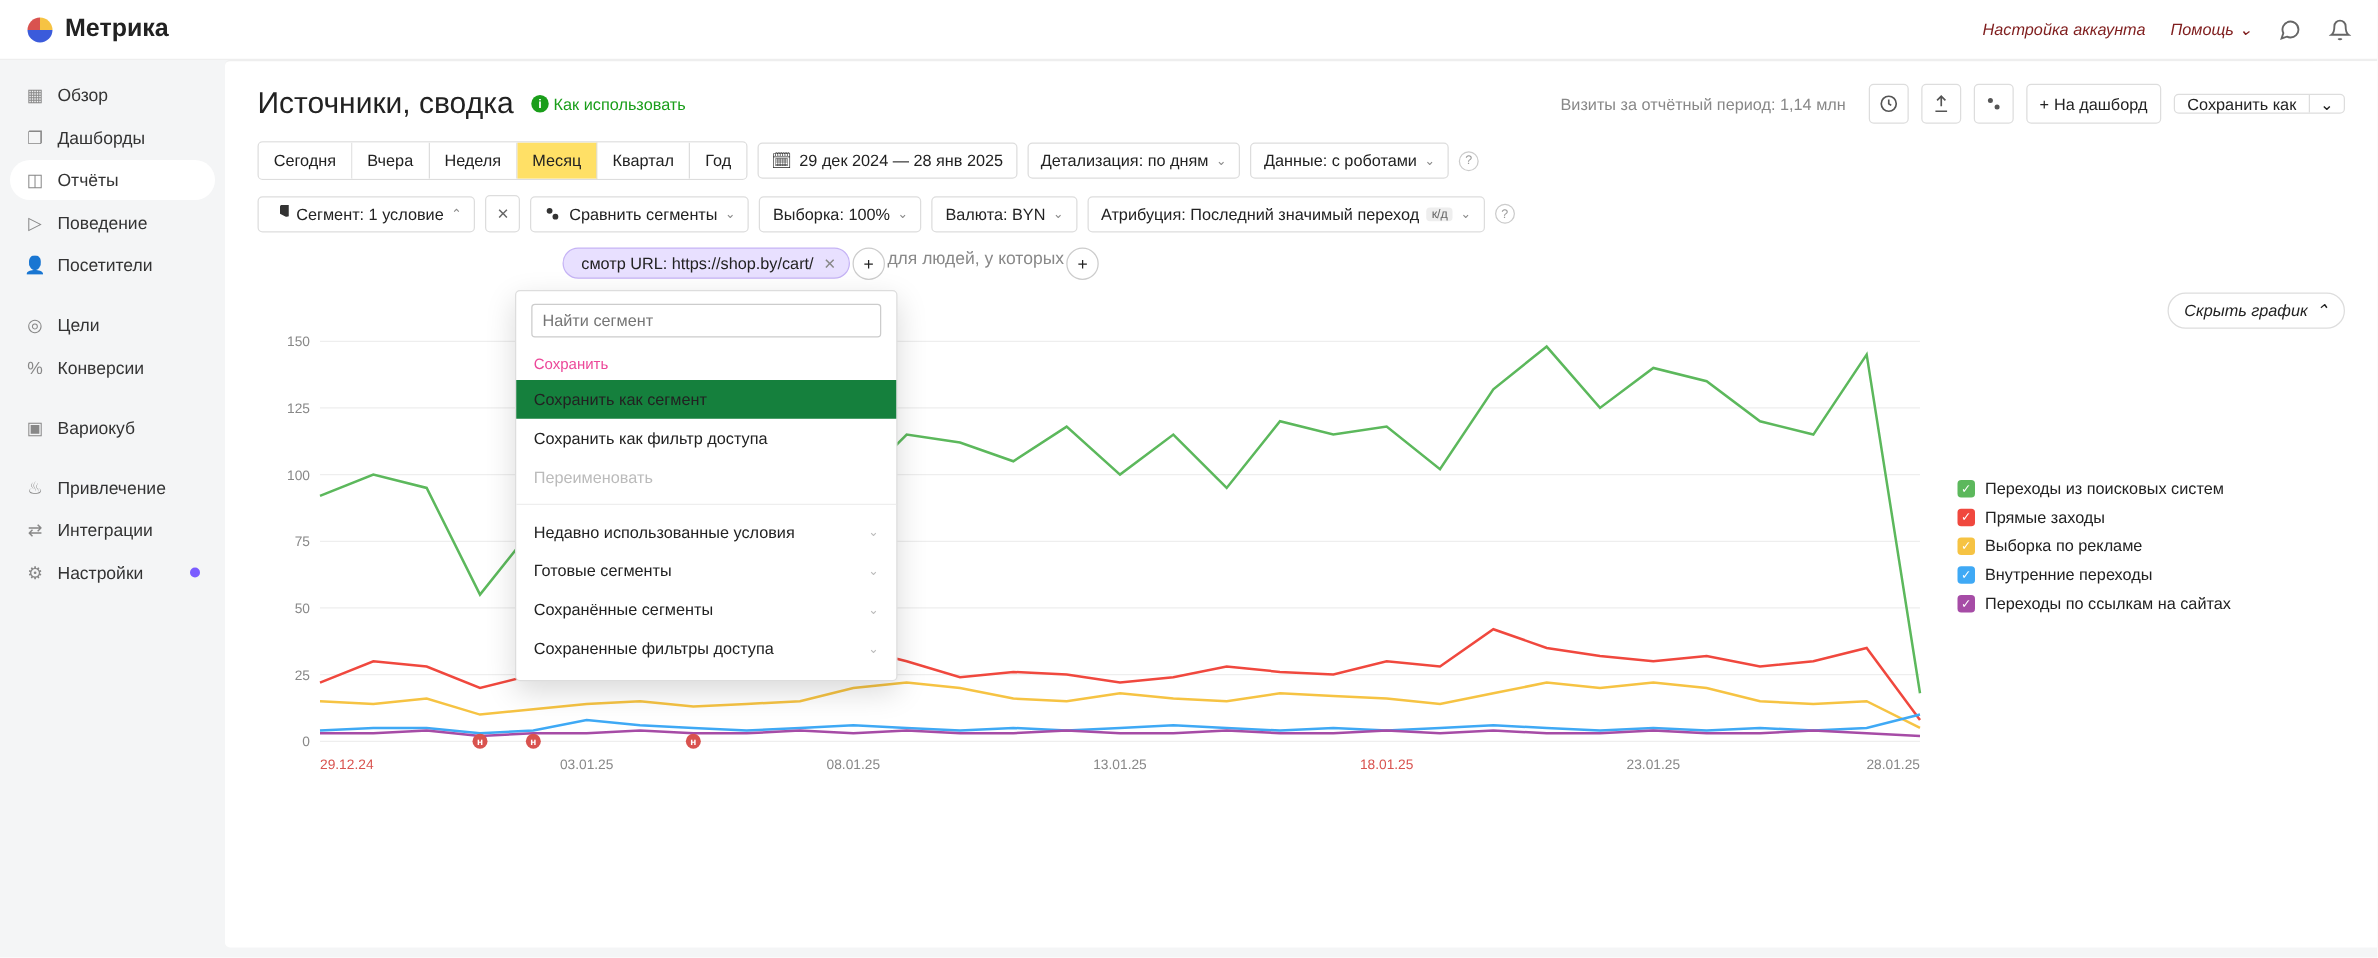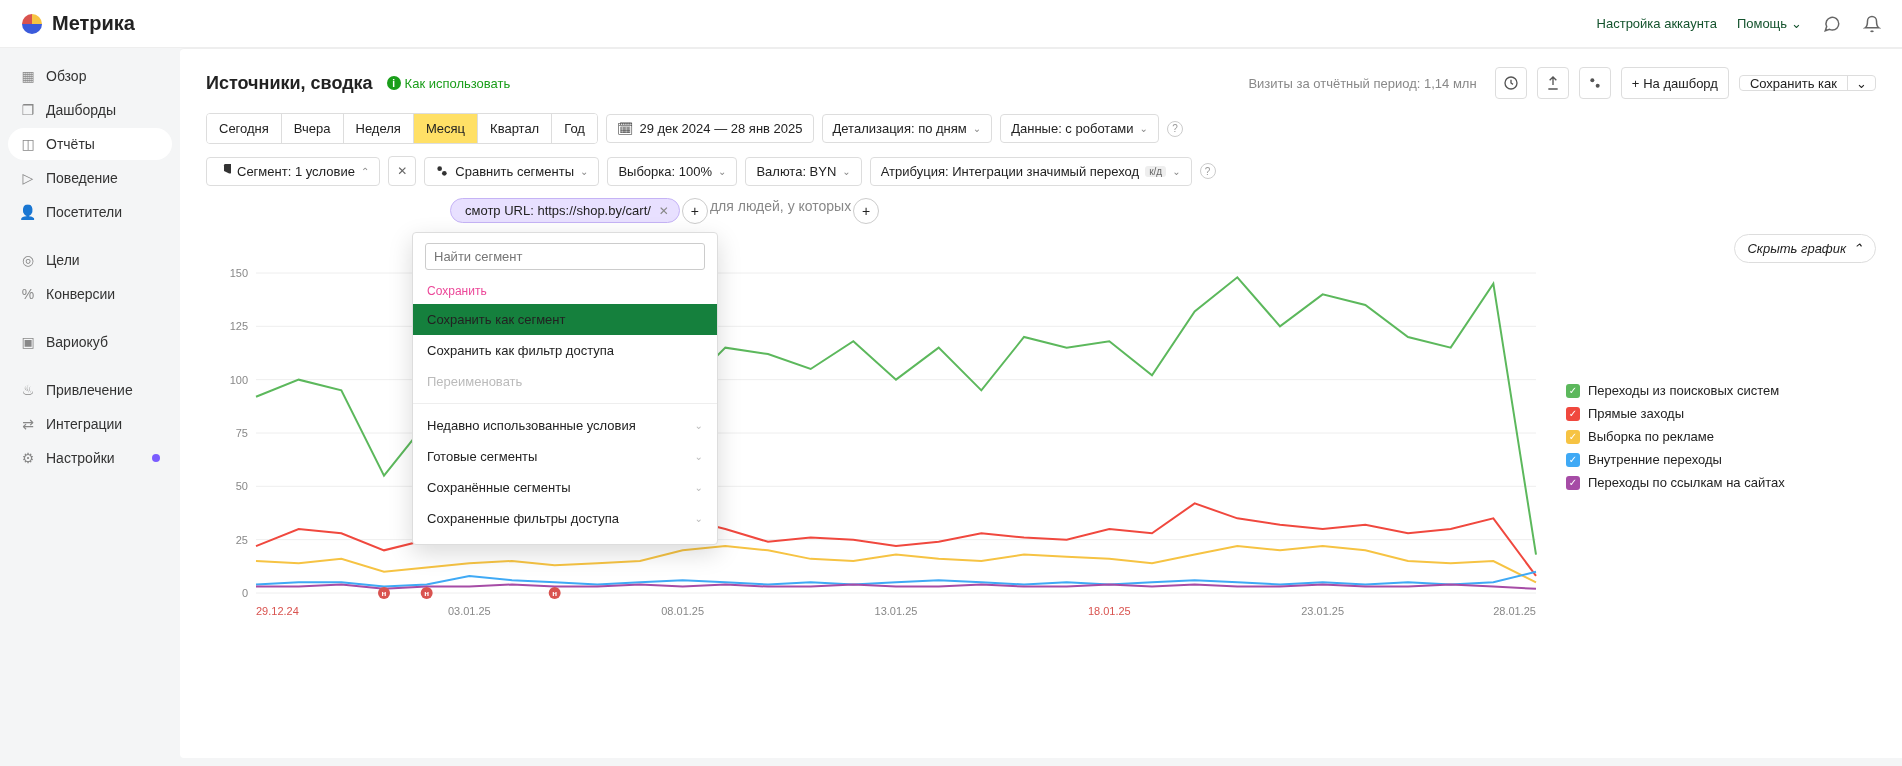--- a/index.html
+++ b/index.html
@@ -1,32 +1,32 @@
 <!DOCTYPE html>
 <html><head>
 <meta charset="utf-8">
 <style>
 * { box-sizing: border-box; margin: 0; padding: 0; }
 body { font-family: -apple-system, BlinkMacSystemFont, "Segoe UI", Arial, sans-serif; font-size: 13px; color: #222; background: #f4f5f6; width: 1902px; height: 766px; overflow: hidden; }
 .header { height: 48px; background: #fff; display: flex; align-items: center; padding: 0 20px; border-bottom: 1px solid #eee; }
 .logo { display: flex; align-items: center; gap: 8px; font-size: 20px; font-weight: 600; }
 .logo-icon { width: 24px; height: 24px; }
 .header-right { margin-left: auto; display: flex; align-items: center; gap: 20px; color: #555; }
-.header-link { cursor: pointer; color: #14532d; display:flex; align-items:center; gap:4px;}
+.header-link { cursor: pointer; color: #7f1d1d; display:flex; align-items:center; gap:4px;font-style:italic;}
 .icon-btn { width: 20px; height: 20px; display: flex; align-items: center; justify-content: center; cursor: pointer; color:#666;}
 .layout { display: flex; height: calc(766px - 56px); }
 .sidebar { width: 180px; background: #f4f5f6; padding: 12px 8px; display: flex; flex-direction: column; }
 .nav-item { display: flex; align-items: center; gap: 10px; padding: 8px 12px; border-radius: 20px; cursor: pointer; color: #333; font-size: 14px; margin-bottom:2px;}
 .nav-item.active { background: #fff; font-weight: 500; }
 .nav-item .dot { width: 8px; height: 8px; border-radius: 50%; background: #7a5cff; margin-left: auto; }
 .nav-divider { height: 14px; }
 .nav-icon { width: 16px; height: 16px; display:flex; align-items:center; justify-content:center; color:#888;}
 .main { flex: 1; background: #fff; border-radius: 4px 0 0 4px; padding: 18px 26px; overflow: hidden; position: relative; border-top:1px solid #eee;}
 .title-row { display: flex; align-items: center; gap: 14px; margin-bottom: 14px; }
-.page-title { font-size: 18px; font-weight: 700; }
+.page-title { font-size: 24px; font-weight: 400; }
 .help-link { color: #1a9e1a; font-size: 13px; display: flex; align-items: center; gap: 4px;}
 .help-link .i { width:14px;height:14px;border-radius:50%;background:#1a9e1a;color:#fff;font-size:10px;display:flex;align-items:center;justify-content:center;font-weight:bold;}
 .title-actions { margin-left: auto; display: flex; align-items: center; gap: 10px; }
 .meta-text { color: #888; font-size: 13px; margin-right: 8px;}
 .sq-btn { width: 32px; height: 32px; border: 1px solid #ddd; border-radius: 4px; background: #fff; display: flex; align-items: center; justify-content: center; cursor: pointer; }
 .btn { height: 32px; border: 1px solid #ddd; border-radius: 4px; background: #fff; padding: 0 10px; display: flex; align-items: center; gap: 4px; cursor: pointer; font-size: 13px; }
 .btn-outline-chev { height:16px; border:1px solid #ddd; border-radius:4px; background:#fff; display:flex; align-items:stretch;}
 .btn-outline-chev .lbl{padding:0 10px;display:flex;align-items:center;}
 .btn-outline-chev .chev{border-left:1px solid #ddd;width:28px;display:flex;align-items:center;justify-content:center;}
 .row { display: flex; align-items: center; gap: 8px; margin-bottom: 12px; flex-wrap: wrap;}
@@ -231,21 +231,21 @@
       </div>
       <div class="pill-btn">
           <span>Выборка: 100%</span>
           <span class="chev">⌄</span>
         </div>
       <div class="pill-btn">
           <span>Валюта: BYN</span>
           <span class="chev">⌄</span>
         </div>
       <div class="pill-btn">
-          <span>Атрибуция: Интеграции значимый переход</span>
+          <span>Атрибуция: Последний значимый переход</span>
           <span class="kd-badge">к/д</span>
           <span class="chev">⌄</span>
         </div>
       <span class="help-q">?</span>
     </div>
 
     <div class="chip-row">
       <div style="width:242px"></div>
       <div class="chip">
         <span>смотр URL: https://shop.by/cart/</span>

